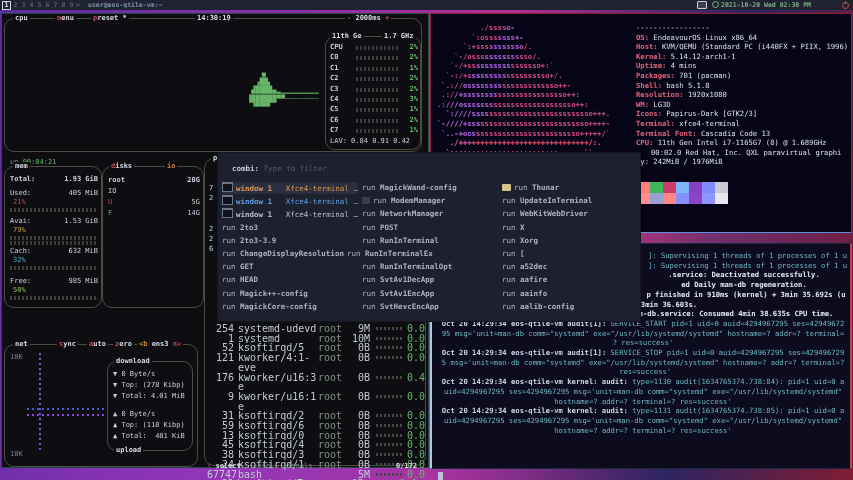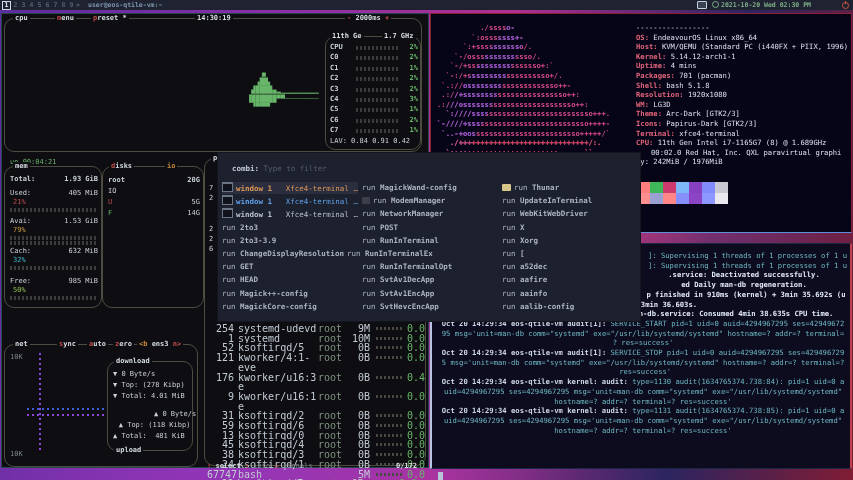--- a/index.html
+++ b/index.html
@@ -309,21 +309,21 @@
       <div class="abs dotline" style="left:22px;top:69px;width:78px;--c:#8a4ad8;"></div>
       <div class="abs bx" style="left:102px;top:16px;width:86px;height:90px;">
         <span class="btl" style="left:6px;">download</span>
         <span class="btl" style="left:6px;top:auto;bottom:-5px;">upload</span>
         <div id="dlrows" class="abs" style="left:5px;top:7px;">
             <div class="b7" style="line-height: 11px;">▼ 0 Byte/s</div>
             <div class="b7" style="line-height: 11px;">▼ Top: (278 Kibp)</div>
             <div class="b7" style="line-height: 11px;">▼ Total: 4.01 MiB</div>
           </div>
         <div id="ulrows" class="abs" style="left:5px;top:47px;">
-            <div class="b7" style="line-height: 11px; margin-left: 41px;">▲ 0 Byte/s</div>
+            <div class="b7" style="line-height: 11px;">▲ 0 Byte/s</div>
             <div class="b7" style="line-height: 11px; text-align: center;">▲ Top: (118 Kibp)</div>
             <div class="b7" style="line-height: 11px;">▲ Total:  481 KiB</div>
           </div>
       </div>
     </div>
   </div>
 
   <div class="abs win win-nf">
     <pre id="artPink" class="abs art pink" style="left:6px;top:9px;">          ./sssso-
         `:osssssss+-
@@ -370,23 +370,23 @@
     <div id="nfinfo" class="abs" style="left:205px;top:9px;">
         <div class="nfline"><span>-----------------</span></div>
         <div class="nfline"><b>OS:</b> <span>EndeavourOS Linux x86_64</span></div>
         <div class="nfline"><b>Host:</b> <span>KVM/QEMU (Standard PC (i440FX + PIIX, 1996)</span></div>
         <div class="nfline"><b>Kernel:</b> <span>5.14.12-arch1-1</span></div>
         <div class="nfline"><b>Uptime:</b> <span>4 mins</span></div>
         <div class="nfline"><b>Packages:</b> <span>701 (pacman)</span></div>
         <div class="nfline"><b>Shell:</b> <span>bash 5.1.8</span></div>
         <div class="nfline"><b>Resolution:</b> <span>1920x1080</span></div>
         <div class="nfline"><b>WM:</b> <span>LG3D</span></div>
-        <div class="nfline"><b>Theme:</b> <span>Arc-Dark [GTK2/3]</span></div>
         <div class="nfline"><b>Icons:</b> <span>Papirus-Dark [GTK2/3]</span></div>
         <div class="nfline"><b>Terminal:</b> <span>xfce4-terminal</span></div>
+        <div class="nfline"><b>Terminal Font:</b> <span>Cascadia Code 13</span></div>
         <div class="nfline"><b>CPU:</b> <span>11th Gen Intel i7-1165G7 (8) @ 1.689GHz</span></div>
         <div class="nfline" style="padding-left: 15px;"><span>00:02.0 Red Hat, Inc. QXL paravirtual graphi</span></div>
         <div class="nfline"><span>ry: 242MiB / 1976MiB</span></div>
       </div>
     <div id="pal1" class="abs" style="left:206px;top:168px;font-size:0;"><span class="sw" style="background: rgb(255, 127, 127);"></span><span class="sw" style="background: rgb(62, 183, 90);"></span><span class="sw" style="background: rgb(205, 58, 110);"></span><span class="sw" style="background: rgb(125, 185, 248);"></span><span class="sw" style="background: rgb(134, 64, 192);"></span><span class="sw" style="background: rgb(130, 139, 252);"></span><span class="sw" style="background: rgb(201, 201, 211);"></span></div>
     <div id="pal2" class="abs" style="left:206px;top:179px;font-size:0;"><span class="sw" style="background: rgb(255, 143, 143);"></span><span class="sw" style="background: rgb(154, 160, 210);"></span><span class="sw" style="background: rgb(255, 135, 135);"></span><span class="sw" style="background: rgb(133, 144, 253);"></span><span class="sw" style="background: rgb(138, 68, 196);"></span><span class="sw" style="background: rgb(142, 150, 255);"></span><span class="sw" style="background: rgb(232, 232, 238);"></span></div>
   </div>
 
   <div class="abs win win-j">
     <div id="jlines" class="abs" style="left:6px;top:7px;width:410px;">

